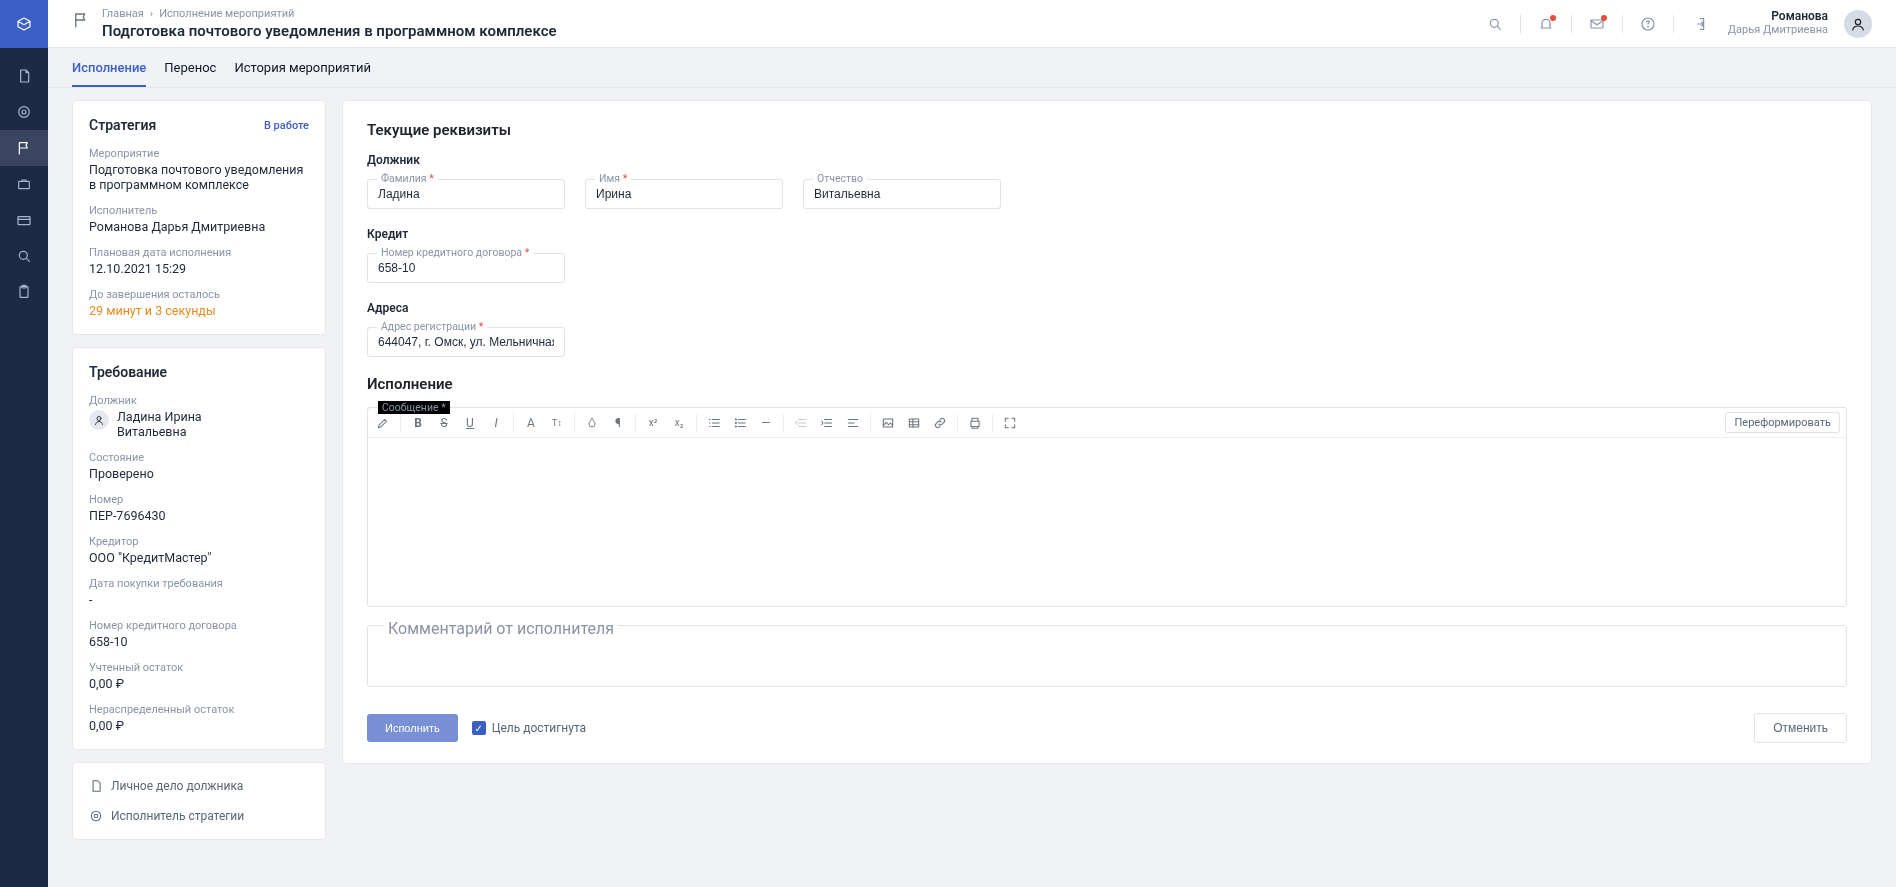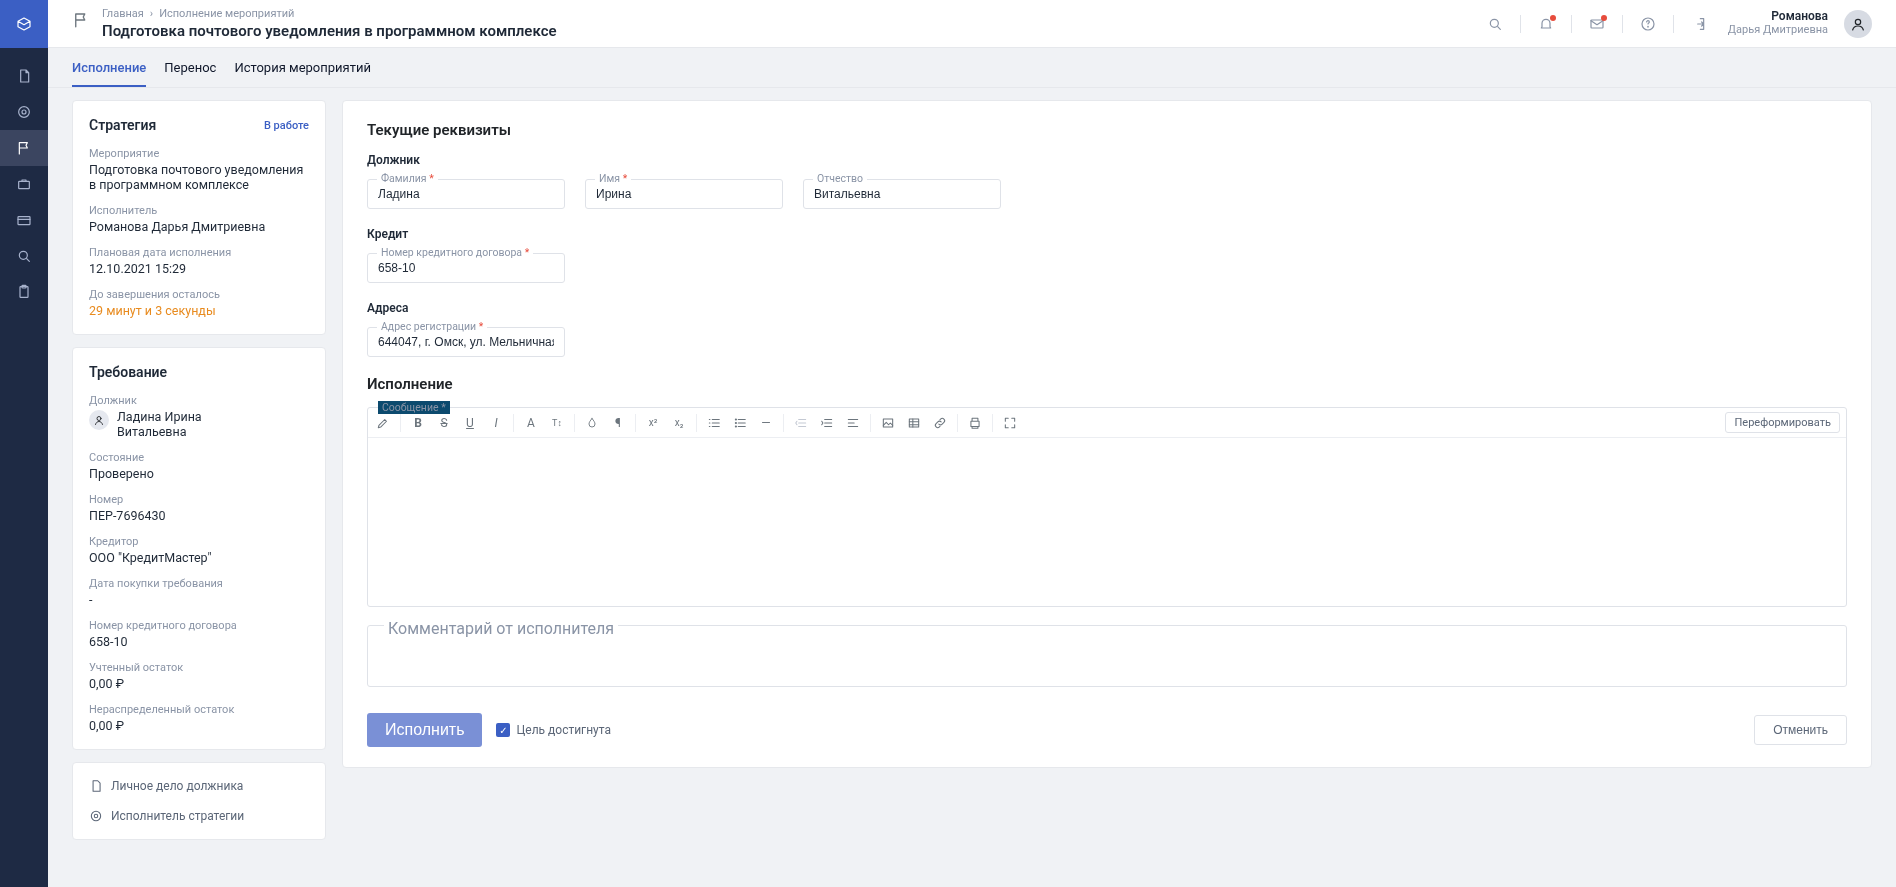--- a/index.html
+++ b/index.html
@@ -52,32 +52,32 @@
 .form-card { padding: 20px 24px; }
 .section-title { font-size: 15px; font-weight: 600; margin-bottom: 14px; }
 .group-label { font-size: 12px; font-weight: 600; color: #1f2937; margin-bottom: 12px; }
 .field-row { display: flex; gap: 20px; margin-bottom: 18px; }
 .field { position: relative; width: 198px; }
 .field .fl { position: absolute; top: -7px; left: 10px; background: #fff; padding: 0 4px; font-size: 10.5px; color: #8a94a6; }
 .field .req { color: #e74c3c; }
 .field input, .field .input { width: 100%; height: 30px; border: 1px solid #dfe2e8; border-radius: 3px; padding: 0 10px; font-size: 12px; color: #1f2937; outline: none; }
 
 .editor { border: 1px solid #dfe2e8; border-radius: 3px; position: relative; margin-bottom: 18px; }
-.editor .fl { position: absolute; top: -7px; left: 10px; background: #0c4a6e; padding: 0 4px; font-size: 10.5px; color: #8a94a6; }
+.editor .fl { position: absolute; top: -7px; left: 10px; background: #000000; padding: 0 4px; font-size: 10.5px; color: #8a94a6; }
 .toolbar { display: flex; align-items: center; height: 30px; border-bottom: 1px solid #eceef2; padding: 0 2px; }
 .toolbar .tbtn { width: 26px; height: 30px; display: flex; align-items: center; justify-content: center; color: #6c757d; cursor: pointer; font-size: 12px; }
 .toolbar .tbtn.muted { color: #c4c9d3; }
 .toolbar .tsep { width: 1px; height: 18px; background: #eceef2; margin: 0 4px; }
 .toolbar .reform { margin-left: auto; font-size: 11px; color: #5b6677; border: 1px solid #dfe2e8; border-radius: 3px; padding: 3px 8px; margin-right: 4px; cursor: pointer; }
 .editor .area { min-height: 168px; }
 .comment-box { border: 1px solid #dfe2e8; border-radius: 3px; position: relative; min-height: 62px; margin-bottom: 26px; }
 .comment-box .fl { position: absolute; top: -7px; left: 16px; background: #fff; padding: 0 4px; font-size: 16px; color: #8a94a6; }
 
 .footer-row { display: flex; align-items: center; gap: 14px; }
-.btn-primary { background: #7a90d6; color: #fff; border: none; border-radius: 3px; padding: 8px 18px; font-size: 16px; cursor: pointer; }
+.btn-primary { background: #7a90d6; color: #fff; border: none; border-radius: 3px; padding: 8px 18px; font-size: 11px; cursor: pointer; }
 .btn-outline { background: #fff; border: 1px solid #dfe2e8; color: #5b6677; border-radius: 3px; padding: 7px 18px; font-size: 12px; cursor: pointer; }
 .chk { display: flex; align-items: center; gap: 6px; font-size: 12px; color: #5b6677; }
 .chkbox { width: 14px; height: 14px; border-radius: 2px; background: #3b5fc4; display: flex; align-items: center; justify-content: center; color: #fff; font-size: 10px; }
 .spacer { flex: 1; }
 
 svg { fill: none; stroke: currentColor; stroke-width: 1.8; stroke-linecap: round; stroke-linejoin: round; }
 </style>
 </head>
 <body>
 

